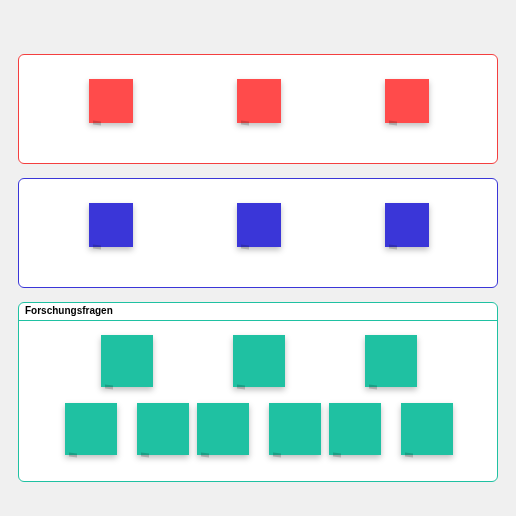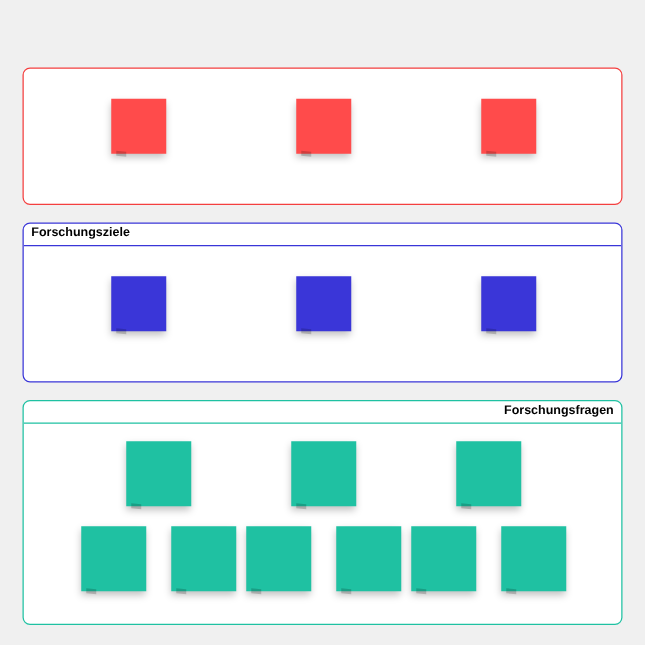--- a/index.html
+++ b/index.html
@@ -71,29 +71,28 @@
 
 <div id="root">
     <div class="section" style="border-color: rgb(244, 63, 63);">
       <div class="section-body">
         <div class="note" style="background: rgb(255, 75, 75); left: 70px; top: 24px;"></div>
         <div class="note" style="background: rgb(255, 75, 75); left: 218px; top: 24px;"></div>
         <div class="note" style="background: rgb(255, 75, 75); left: 366px; top: 24px;"></div>
       </div>
     </div>
     <div class="section" style="border-color: rgb(58, 54, 216);">
-      <div class="section-header" style="border-bottom-color: rgb(58, 54, 216);">Forschungsziele</div>
       <div class="section-body">
         <div class="note" style="background: rgb(58, 54, 216); left: 70px; top: 24px;"></div>
         <div class="note" style="background: rgb(58, 54, 216); left: 218px; top: 24px;"></div>
         <div class="note" style="background: rgb(58, 54, 216); left: 366px; top: 24px;"></div>
       </div>
     </div>
     <div class="section" style="border-color: rgb(31, 193, 162);">
-      <div class="section-header" style="border-bottom-color: rgb(31, 193, 162); text-align: right;">Forschungsfragen</div>
+      <div class="section-header" style="border-bottom-color: rgb(31, 193, 162);">Forschungsfragen</div>
       <div class="section-body body-tall">
         <div class="note-sm" style="background: rgb(31, 193, 162); left: 82px; top: 14px;"></div>
         <div class="note-sm" style="background: rgb(31, 193, 162); left: 214px; top: 14px;"></div>
         <div class="note-sm" style="background: rgb(31, 193, 162); left: 346px; top: 14px;"></div>
         <div class="note-sm" style="background: rgb(31, 193, 162); left: 46px; top: 82px;"></div>
         <div class="note-sm" style="background: rgb(31, 193, 162); left: 118px; top: 82px;"></div>
         <div class="note-sm" style="background: rgb(31, 193, 162); left: 178px; top: 82px;"></div>
         <div class="note-sm" style="background: rgb(31, 193, 162); left: 250px; top: 82px;"></div>
         <div class="note-sm" style="background: rgb(31, 193, 162); left: 310px; top: 82px;"></div>
         <div class="note-sm" style="background: rgb(31, 193, 162); left: 382px; top: 82px;"></div>

